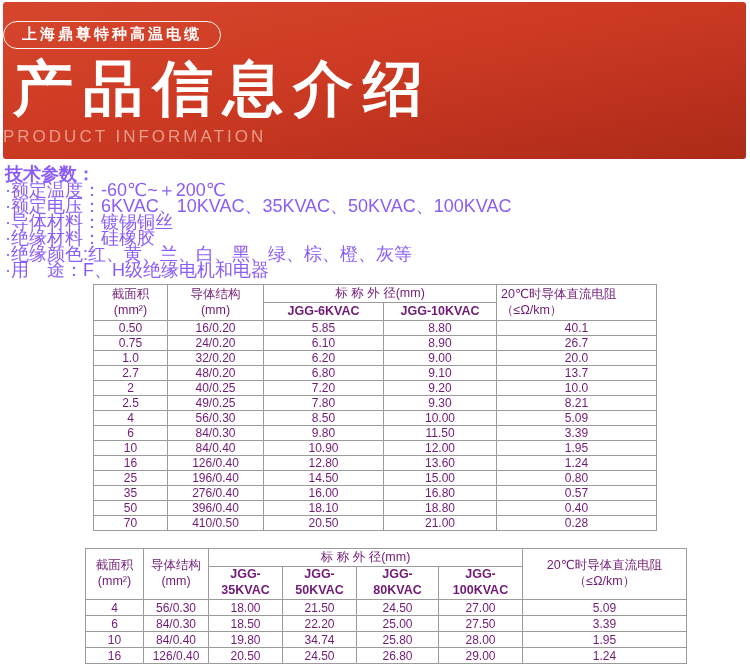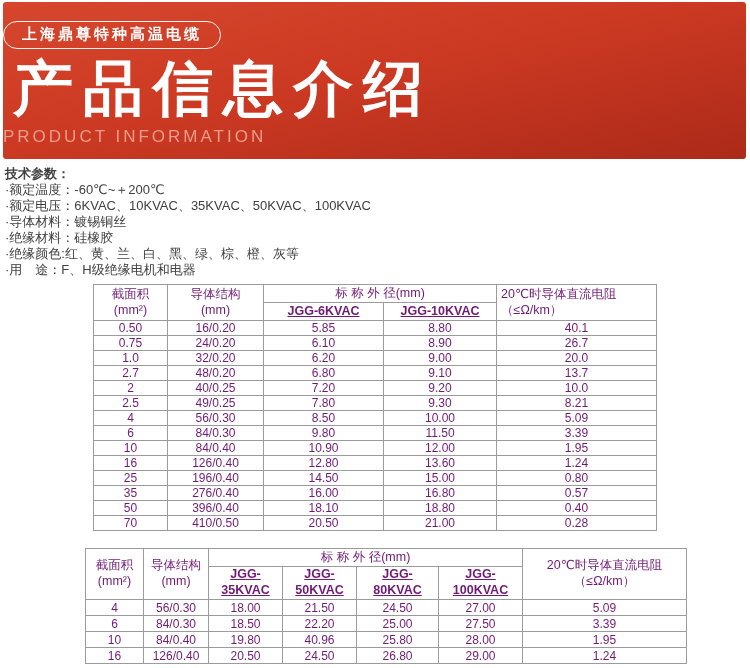--- a/index.html
+++ b/index.html
@@ -39,41 +39,41 @@
   }
   .banner-subtitle {
     margin-top: 5px;
     font-size: 17px;
     letter-spacing: 3px;
     color: #eb9c8a;
   }
   
   .specs {
     padding: 7px 20px 0 5px;
-    font-size: 13px;
-    color: #404040;
+    font-size: 18px;
+    color: #8b5cf6;
   }
   .specs-heading { font-weight: bold; line-height: 16px; }
   .spec-line { line-height: 16px; white-space: pre; }
   
   table {
     border-collapse: collapse;
     table-layout: fixed;
     color: #701a75;
   }
   th, td {
     border: 1px solid #9b9b9b;
     text-align: center;
     vertical-align: middle;
     padding: 0 2px;
     overflow: hidden;
   }
   th { font-weight: normal; font-size: 12.5px; line-height: 1.25; }
   td { font-size: 12px; }
-  th.kvac { font-weight: bold; text-decoration: underline; }
+  th.kvac { font-weight: bold; }
   .t1 { width: 563px; margin: 6px 0 0 93px; }
   .t1 thead th { height: 18px; }
   .t1 td { height: 14.5px; }
   .t1 th.res { text-align: left; padding-left: 4px; }
   .t2 { width: 601px; margin: 17px 0 0 85px; }
   .t2 thead tr.grp th { height: 18px; }
   .t2 thead tr.sub th { height: 33px; margin-top: 24px; }
   .t2 td { height: 16px; }
 </style>
 </head>
@@ -279,21 +279,21 @@
           <td>18.50</td>
           <td>22.20</td>
           <td>25.00</td>
           <td>27.50</td>
           <td>3.39</td>
         </tr>
         <tr>
           <td>10</td>
           <td>84/0.40</td>
           <td>19.80</td>
-          <td>40.96</td>
+          <td>34.74</td>
           <td>25.80</td>
           <td>28.00</td>
           <td>1.95</td>
         </tr>
         <tr>
           <td>16</td>
           <td>126/0.40</td>
           <td>20.50</td>
           <td>24.50</td>
           <td>26.80</td>

